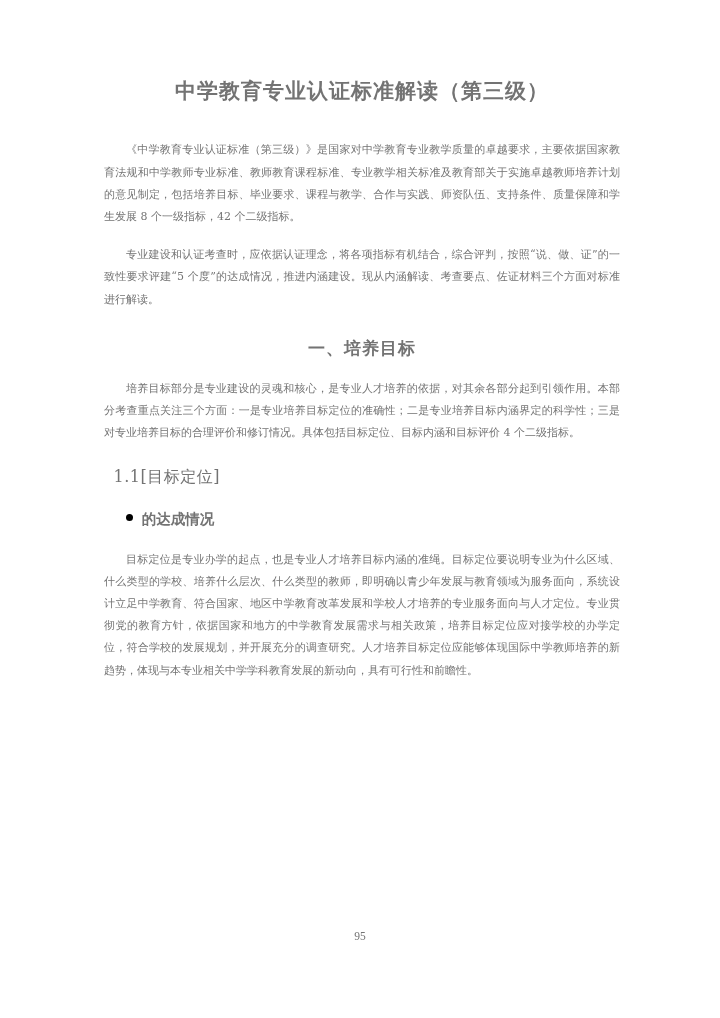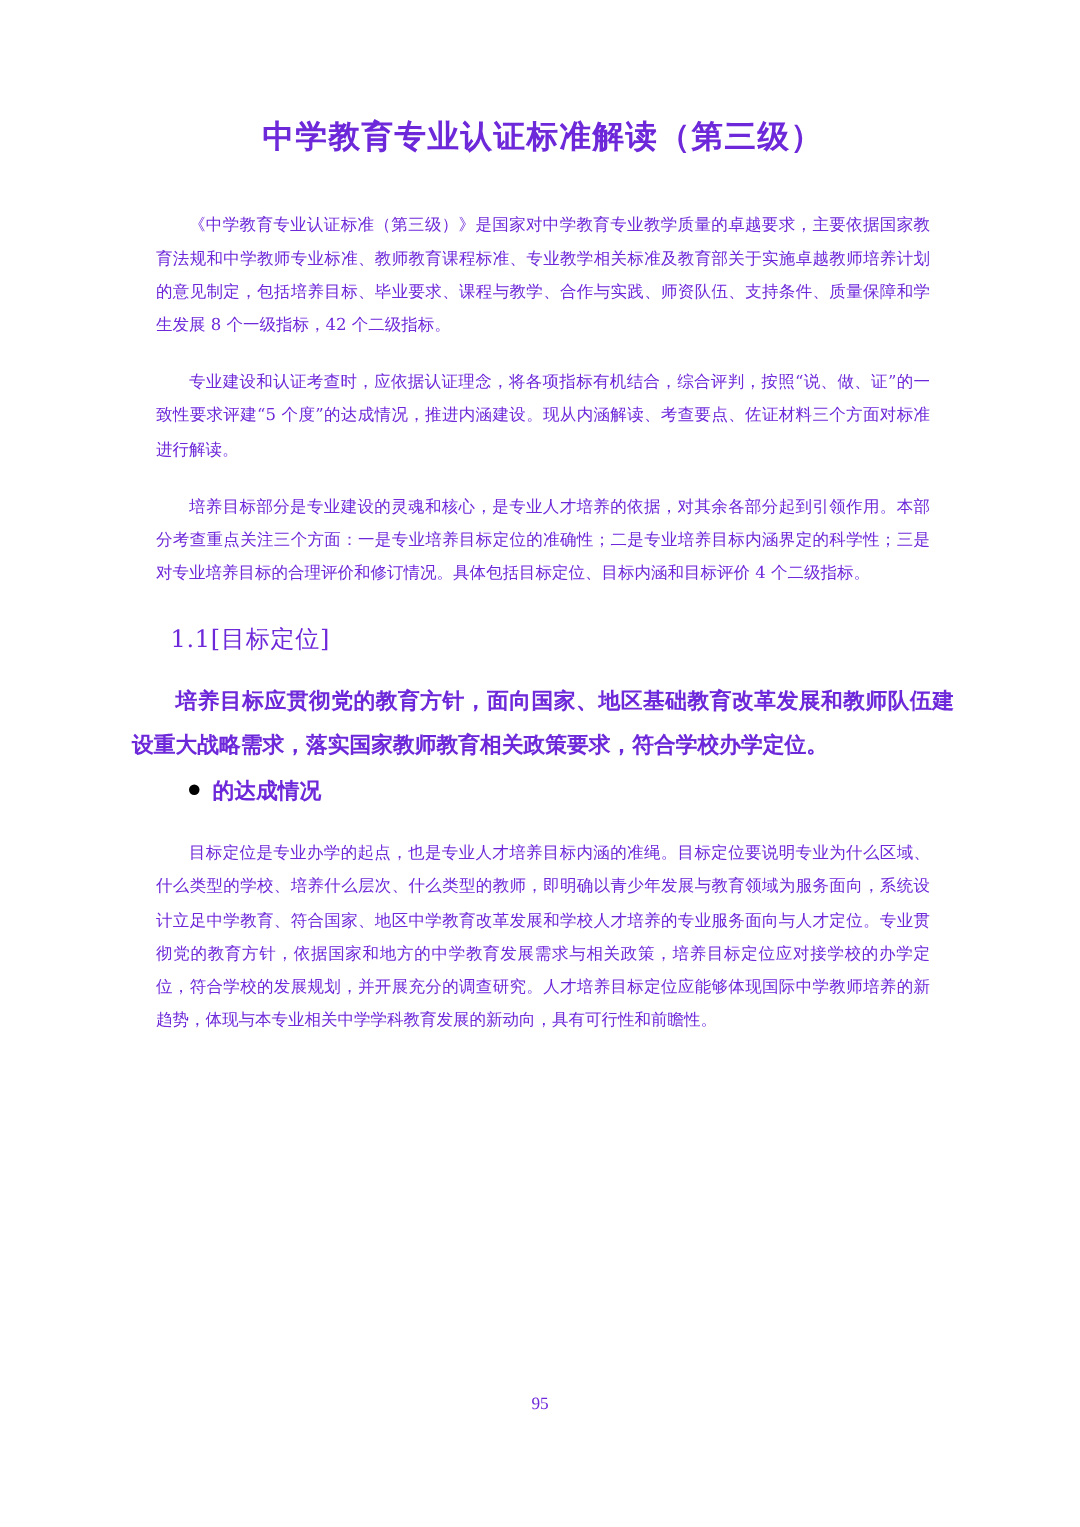--- a/index.html
+++ b/index.html
@@ -9,21 +9,21 @@
   }
   .page {
     position: relative;
     width: 720px;
     height: 1018px;
     background: #ffffff;
     margin: 0 auto;
     box-sizing: border-box;
     overflow: hidden;
     font-family: "DejaVu Serif", "Liberation Serif", serif;
-    color: #6d28d9;
+    color: #737373;
   }
   .content {
     position: absolute;
     left: 88px;
     top: 76px;
     width: 548px;
   }
   .doc-title {
     text-align: center;
     font-family: "DejaVu Serif", "Liberation Serif", serif;
@@ -98,26 +98,26 @@
 <body>
 
 <div class="page">
   <div class="content">
 
     <h1 class="doc-title">中学教育专业认证标准解读（第三级）</h1>
 
     <p class="indent">《中学教育专业认证标准（第三级）》是国家对中学教育专业教学质量的卓越要求，主要依据国家教育法规和中学教师专业标准、教师教育课程标准、专业教学相关标准及教育部关于实施卓越教师培养计划的意见制定，包括培养目标、毕业要求、课程与教学、合作与实践、师资队伍、支持条件、质量保障和学生发展 8 个一级指标，42 个二级指标。</p>
     <p class="indent">专业建设和认证考查时，应依据认证理念，将各项指标有机结合，综合评判，按照“说、做、证”的一致性要求评建“5 个度”的达成情况，推进内涵建设。现从内涵解读、考查要点、佐证材料三个方面对标准进行解读。</p>
 
+    <h2 class="section-title">一、培养目标</h2>
 
     <p class="indent">培养目标部分是专业建设的灵魂和核心，是专业人才培养的依据，对其余各部分起到引领作用。本部分考查重点关注三个方面：一是专业培养目标定位的准确性；二是专业培养目标内涵界定的科学性；三是对专业培养目标的合理评价和修订情况。具体包括目标定位、目标内涵和目标评价 4 个二级指标。</p>
 
     <h3 class="sub-title">1.1[目标定位]</h3>
 
-    <p class="bold-para">培养目标应贯彻党的教育方针，面向国家、地区基础教育改革发展和教师队伍建设重大战略需求，落实国家教师教育相关政策要求，符合学校办学定位。</p>
 
     <p class="bullet-line"><span class="bullet-dot"></span><span>的达成情况</span></p>
 
     <p class="indent">目标定位是专业办学的起点，也是专业人才培养目标内涵的准绳。目标定位要说明专业为什么区域、什么类型的学校、培养什么层次、什么类型的教师，即明确以青少年发展与教育领域为服务面向，系统设计立足中学教育、符合国家、地区中学教育改革发展和学校人才培养的专业服务面向与人才定位。专业贯彻党的教育方针，依据国家和地方的中学教育发展需求与相关政策，培养目标定位应对接学校的办学定位，符合学校的发展规划，并开展充分的调查研究。人才培养目标定位应能够体现国际中学教师培养的新趋势，体现与本专业相关中学学科教育发展的新动向，具有可行性和前瞻性。</p>
 
   </div>
 
   <div class="page-number">95</div>
 </div>
 

